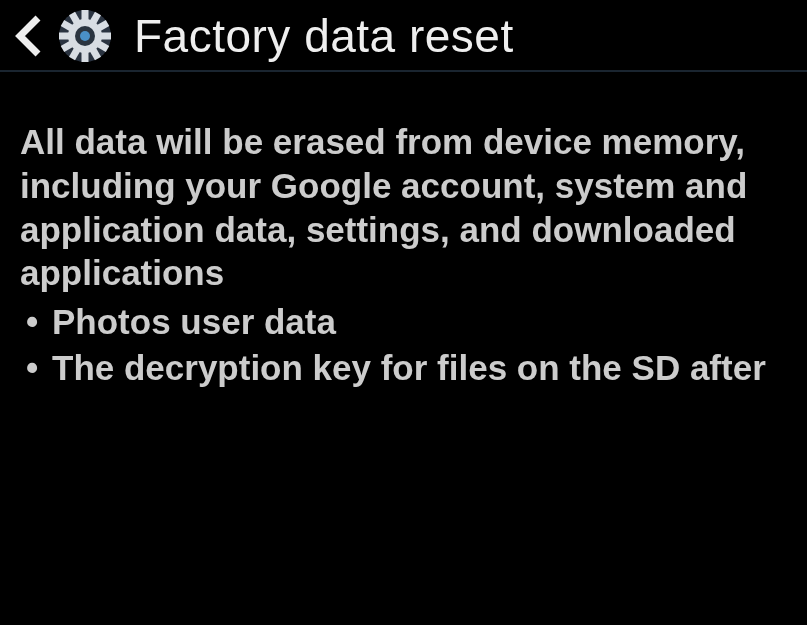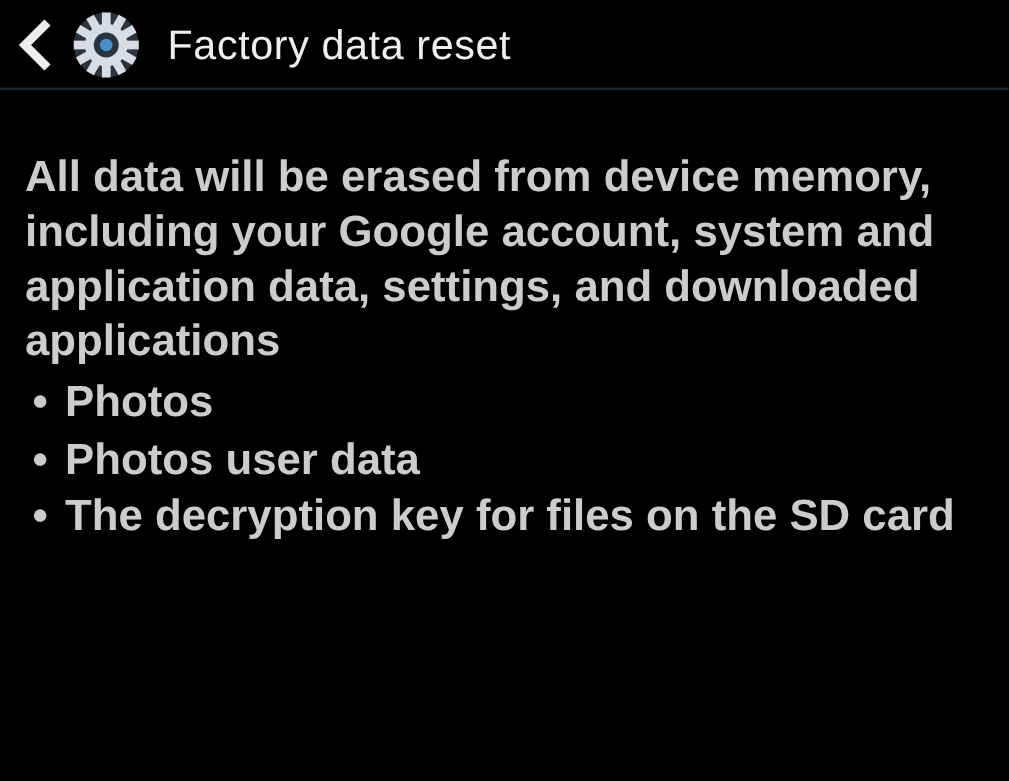--- a/index.html
+++ b/index.html
@@ -32,21 +32,21 @@
     }
     .gear-icon {
       display: flex;
       align-items: center;
       justify-content: center;
       margin-left: 4px;
       margin-right: 20px;
     }
     .title {
       color: #eeeeee;
-      font-size: 33px;
+      font-size: 46px;
       font-weight: 400;
       letter-spacing: 0.5px;
     }
     .content {
       padding: 48px 20px 0 20px;
       color: #cccccc;
       font-size: 35px;
       line-height: 1.25;
       font-weight: 700;
     }
@@ -107,19 +107,18 @@
         <circle cx="0" cy="0" r="5" fill="#4a90c8"></circle>
       </g>
     </svg>
   </div>
   <div class="title">Factory data reset</div>
 </div>
 
 <div class="content">
   <p class="intro">All data will be erased from device memory, including your Google account, system and application data, settings, and downloaded applications</p>
   <ul class="bullets">
-    <li><span>Photos</span></li>
     <li><span>Photos user data</span></li>
     <li>
-      <span>The decryption key for files on the SD card</span>
+      <span>The decryption key for files on the SD after</span>
     </li>
   </ul>
 </div>
 
 </body></html>

